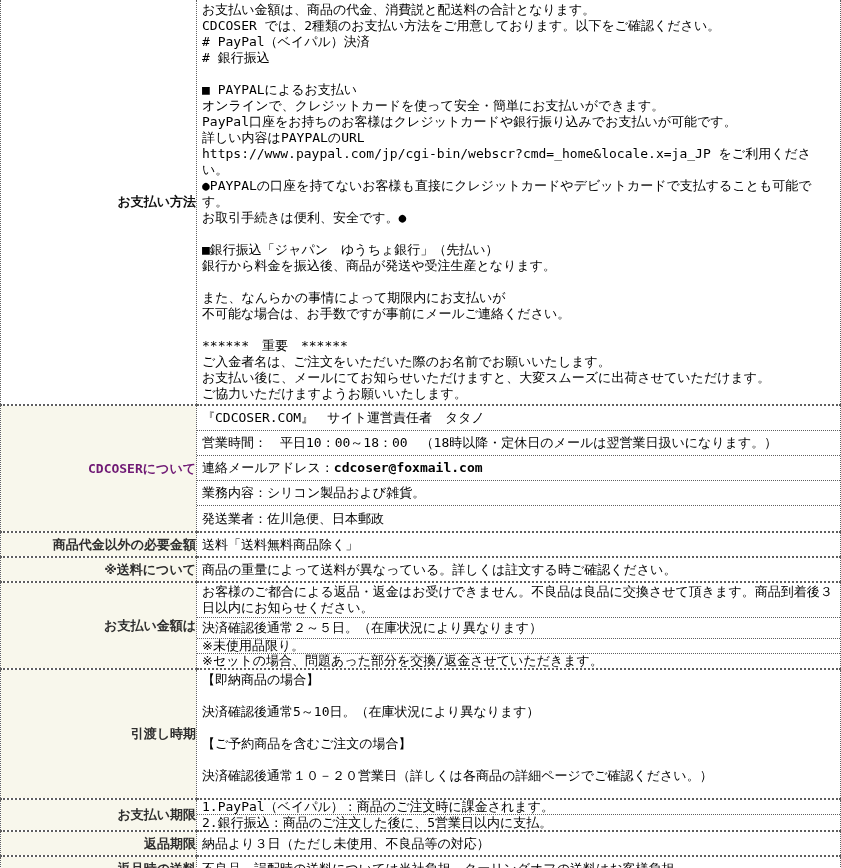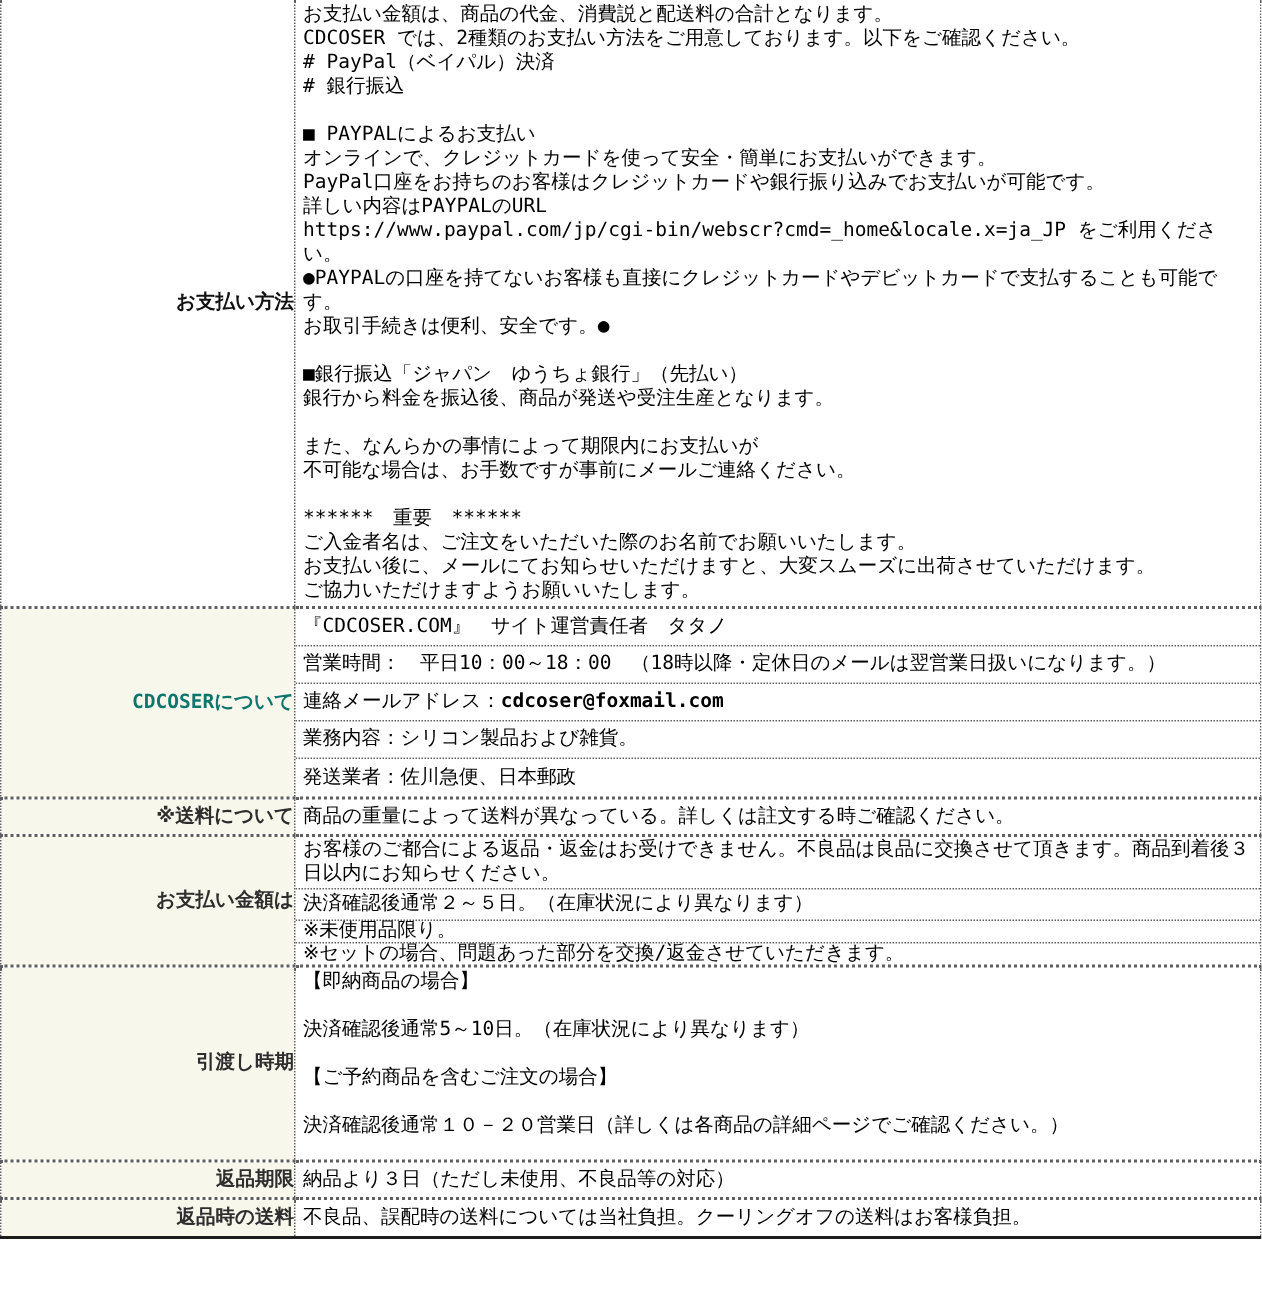--- a/index.html
+++ b/index.html
@@ -27,21 +27,21 @@
 
   th.rowhead {
     width: 196px;
     background: #f8f7ec;
     font-weight: bold;
     text-align: right;
     color: #2e2e2e;
     font-size: 13px;
   }
   tr.row-payment th.rowhead { background: #ffffff; color: #111111; }
-  tr.row-about th.rowhead { color: #0f766e; }
+  tr.row-about th.rowhead { color: #701a75; }
 
   td.content { padding: 2px 5px; }
   td.top { vertical-align: top; }
   .multiline { white-space: pre-wrap; word-break: break-word; }
 
   td.no-pad { padding: 0; }
   .subrow {
     border-bottom: 1px dotted #5f5f5f;
     padding: 4px 5px;
     min-height: 25px;
@@ -103,20 +103,24 @@
         <div class="subrow">『CDCOSER.COM』　サイト運営責任者　タタノ</div>
         <div class="subrow">営業時間：　平日10：00～18：00　（18時以降・定休日のメールは翌営業日扱いになります。）</div>
         <div class="subrow">
           <span>連絡メールアドレス：</span><span class="email">cdcoser@foxmail.com</span>
         </div>
         <div class="subrow">業務内容：シリコン製品および雑貨。</div>
         <div class="subrow last">発送業者：佐川急便、日本郵政</div>
       </td>
     </tr>
 
+    <tr class="row-extrafee">
+      <th class="rowhead">商品代金以外の必要金額</th>
+      <td class="content">送料「送料無料商品除く」</td>
+    </tr>
 
     <tr class="row-shipfee">
       <th class="rowhead">※送料について</th>
       <td class="content">商品の重量によって送料が異なっている。詳しくは註文する時ご確認ください。</td>
     </tr>
 
     <tr class="row-defective">
       <th class="rowhead">お支払い金額は</th>
       <td class="no-pad">
         <div class="subrow wrap2">お客様のご都合による返品・返金はお受けできません。不良品は良品に交換させて頂きます。商品到着後３日以内にお知らせください。</div>
@@ -130,20 +134,27 @@
       <th class="rowhead">引渡し時期</th>
       <td class="content top multiline">【即納商品の場合】
 
 決済確認後通常5～10日。（在庫状況により異なります）
 
 【ご予約商品を含むご注文の場合】
 
 決済確認後通常１０－２０営業日（詳しくは各商品の詳細ページでご確認ください。）</td>
     </tr>
 
+    <tr class="row-paydead">
+      <th class="rowhead">お支払い期限</th>
+      <td class="no-pad">
+        <div class="subrow tight">1.PayPal（ベイパル）：商品のご注文時に課金されます。</div>
+        <div class="subrow tight last">2.銀行振込：商品のご注文した後に、5営業日以内に支払。</div>
+      </td>
+    </tr>
 
     <tr class="row-retdead">
       <th class="rowhead">返品期限</th>
       <td class="content">納品より３日（ただし未使用、不良品等の対応）</td>
     </tr>
 
     <tr class="row-retship">
       <th class="rowhead">返品時の送料</th>
       <td class="content">不良品、誤配時の送料については当社負担。クーリングオフの送料はお客様負担。</td>
     </tr>

